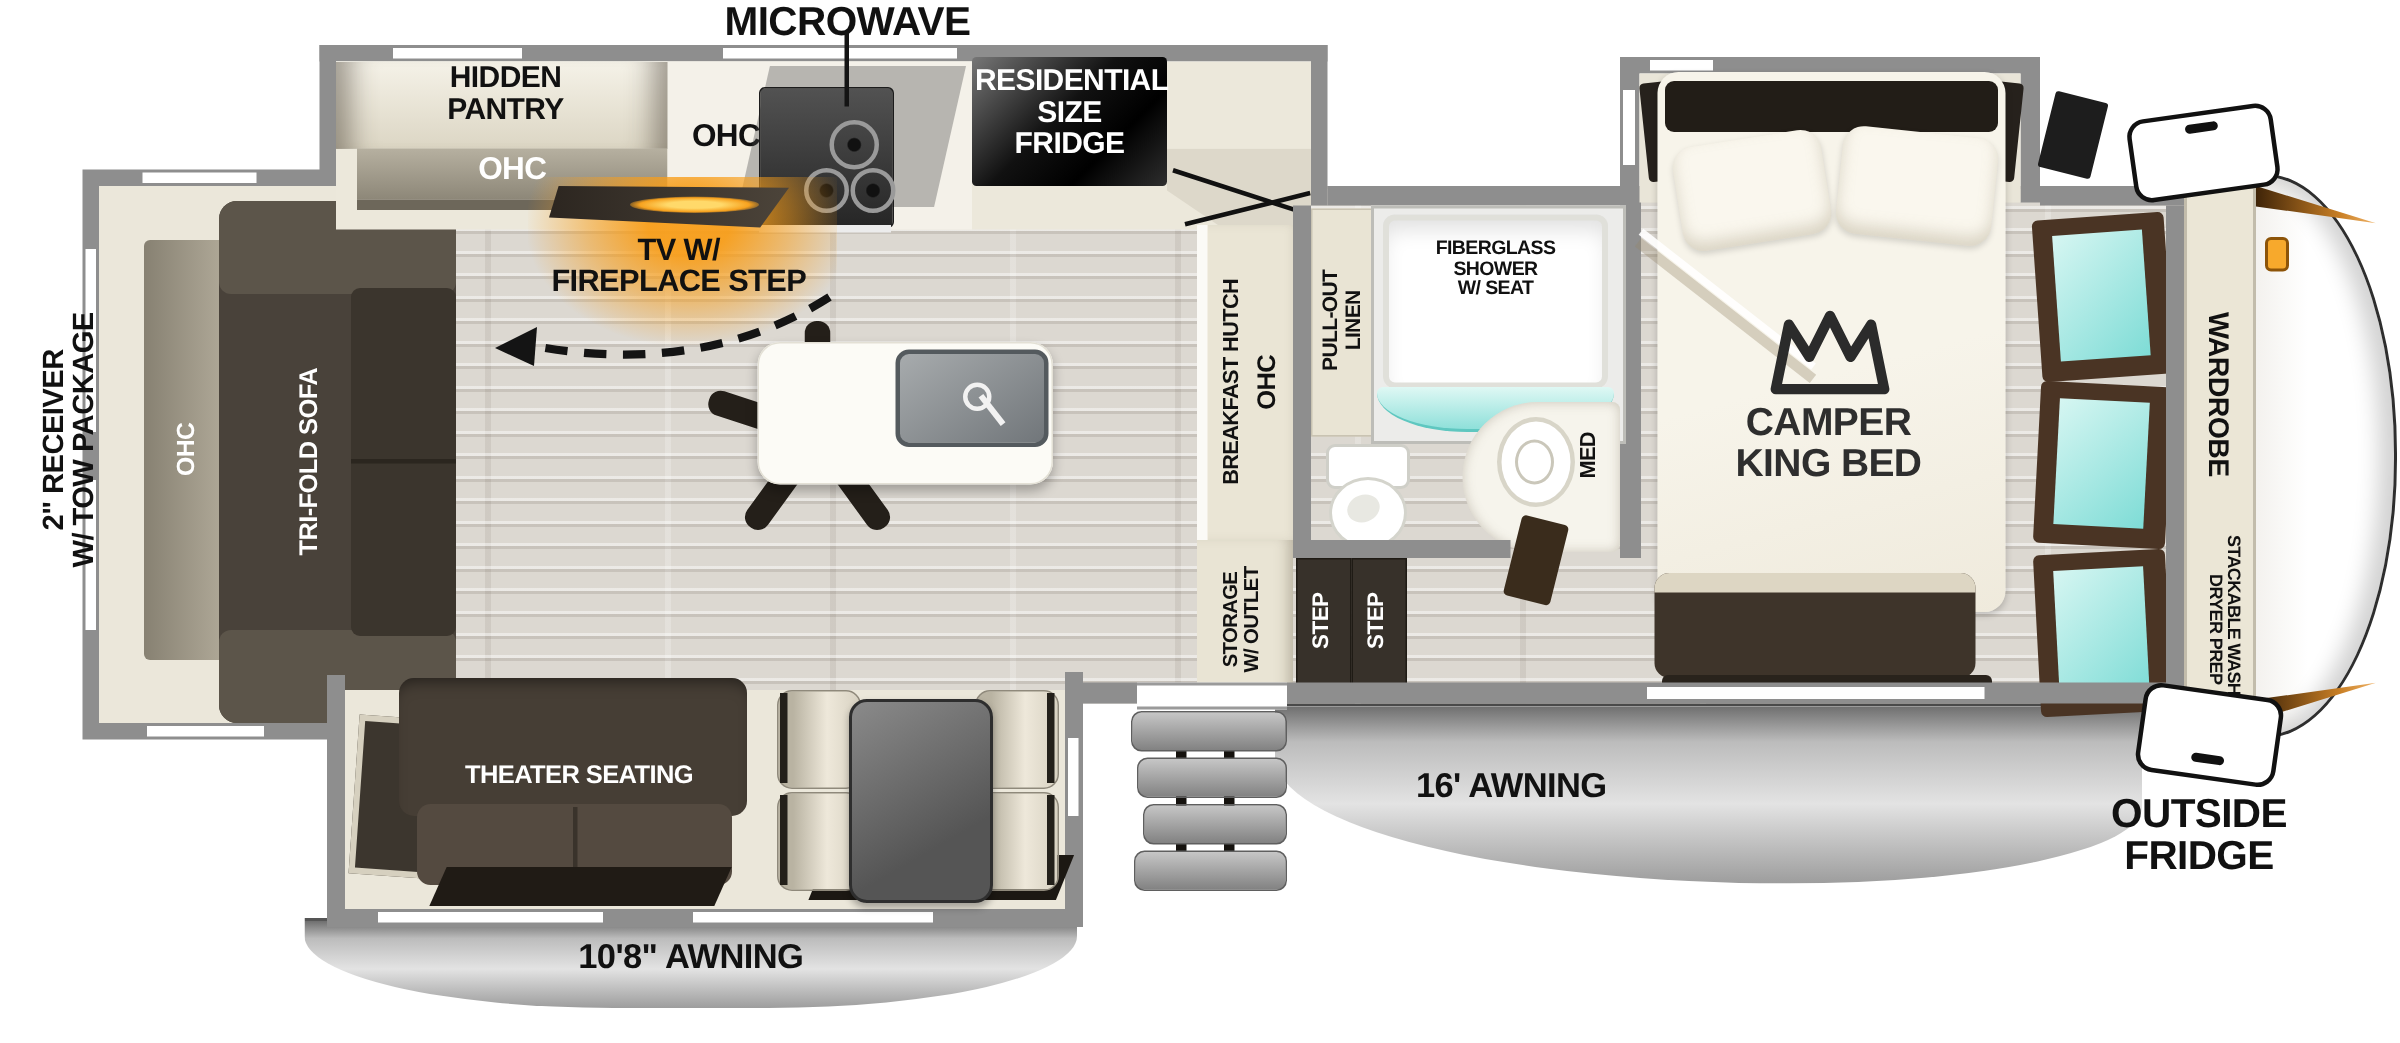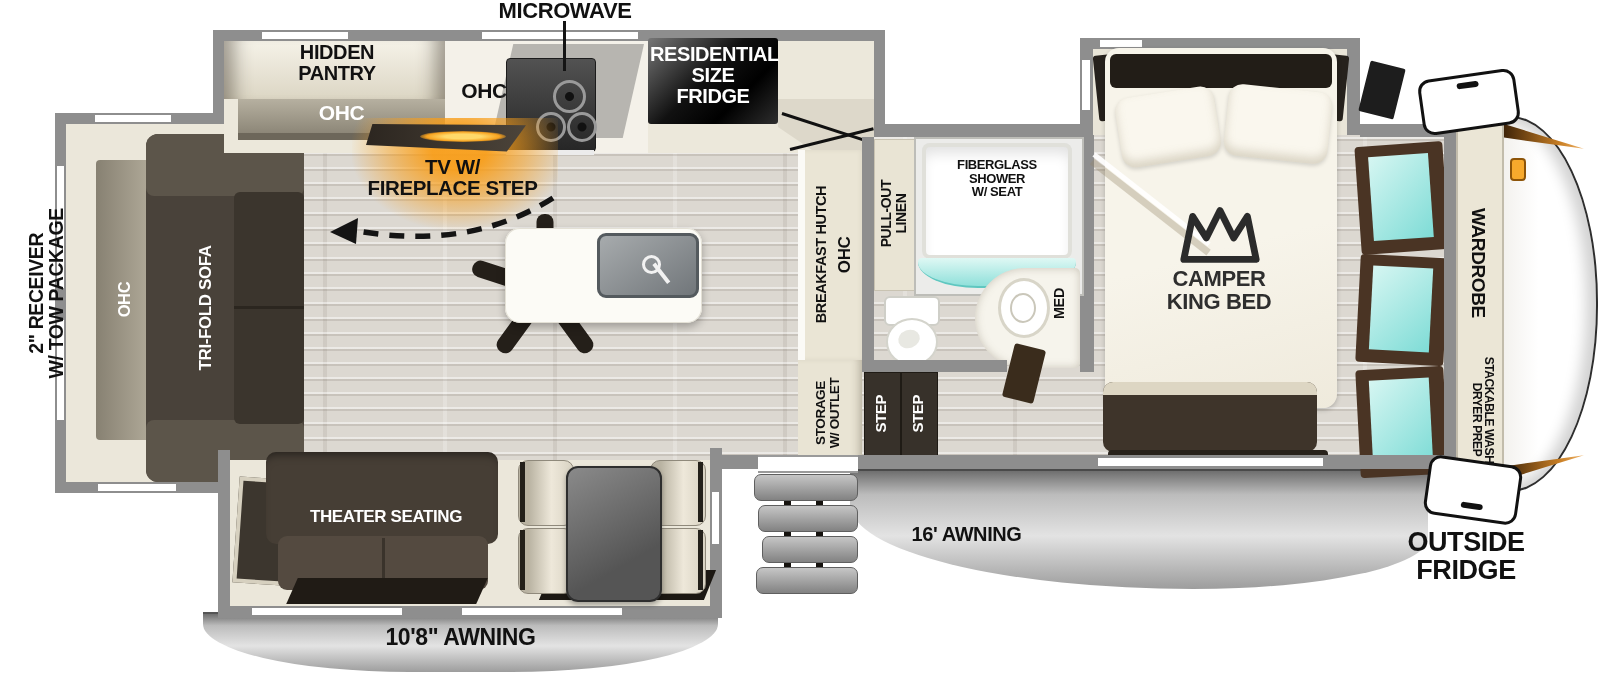--- a/index.html
+++ b/index.html
@@ -188,21 +188,21 @@
   <div class="abs" style="left:1105px;top:48px;width:232px;height:360px;border-radius:14px;background:linear-gradient(165deg,#f7f4ea 0 55%,#efeadc 100%);box-shadow:0 2px 5px rgba(0,0,0,.2);"></div>
   <div class="abs" style="left:1110px;top:54px;width:222px;height:34px;background:#221d17;border-radius:6px;"></div>
   <div class="abs" style="left:1118px;top:92px;width:100px;height:70px;background:#faf7ee;border-radius:14px;transform:rotate(-9deg);box-shadow:inset 0 -6px 10px rgba(160,150,120,.35), 0 2px 4px rgba(0,0,0,.15);"></div>
   <div class="abs" style="left:1226px;top:88px;width:104px;height:72px;background:#faf7ee;border-radius:14px;transform:rotate(6deg);box-shadow:inset 0 -6px 10px rgba(160,150,120,.35), 0 2px 4px rgba(0,0,0,.15);"></div>
   <div class="abs" style="left:1092px;top:158px;width:148px;height:7px;background:rgba(150,135,105,.35);transform:rotate(38deg);transform-origin:left;"></div>
   <div class="abs" style="left:1094px;top:152px;width:146px;height:5px;background:rgba(255,255,255,.9);transform:rotate(38deg);transform-origin:left;"></div>
 
   <svg class="abs" style="left:1176px;top:204px;" width="88" height="62" viewBox="0 0 90 62">
     <path d="M8 56 L17 12 L31 34 L45 6 L59 34 L73 12 L82 56 Z" fill="none" stroke="#2b2b2b" stroke-width="7" stroke-linejoin="round"></path>
   </svg>
-  <div class="lbl" style="left:1124px;top:268px;width:190px;font-size:22px;color:#2e2e2e;">CAMPER
+  <div class="lbl" style="left:1124px;top:268px;width:190px;font-size:26px;color:#2e2e2e;">CAMPER
 KING BED</div>
 
   <div class="abs" style="left:1103px;top:382px;width:214px;height:70px;background:#3e342a;border-radius:10px;"></div>
   <div class="abs" style="left:1103px;top:382px;width:214px;height:13px;background:#ddd6c3;border-radius:10px 10px 0 0;"></div>
   <div class="abs" style="left:1108px;top:450px;width:220px;height:9px;background:#29231c;border-radius:4px;"></div>
 
   <div class="windowFrame" style="left:1358px;top:144px;width:88px;height:108px;transform:rotate(-4deg);">
     <div class="windowGlass" style="left:13px;top:11px;width:60px;height:84px;"></div>
   </div>
   <div class="windowFrame" style="left:1358px;top:256px;width:88px;height:108px;transform:rotate(3deg);">
@@ -247,32 +247,32 @@
   <div class="seat" style="left:518px;top:460px;"></div>
   <div class="seat" style="left:518px;top:528px;"></div>
   <div class="seat" style="left:650px;top:460px;"></div>
   <div class="seat" style="left:650px;top:528px;"></div>
   <div class="rail" style="left:520px;top:462px;"></div>
   <div class="rail" style="left:520px;top:530px;"></div>
   <div class="rail" style="left:698px;top:462px;"></div>
   <div class="rail" style="left:698px;top:530px;"></div>
   <div class="abs" style="left:566px;top:466px;width:92px;height:132px;background:linear-gradient(150deg,#8a8a8a,#555 70%);border:2.5px solid #2e2e2e;border-radius:12px;box-shadow:0 3px 5px rgba(0,0,0,.3);"></div>
 
-  <div class="lbl" style="left:470px;top:0;width:190px;font-size:22px;">MICROWAVE</div>
+  <div class="lbl" style="left:470px;top:0;width:190px;font-size:27px;">MICROWAVE</div>
   <div class="abs" style="left:563px;top:21px;width:3px;height:50px;background:#141414;"></div>
 
   <div class="doorIcon" style="left:1420px;top:74px;width:92px;height:50px;transform:rotate(-8deg);">
     <div class="doorDash" style="left:36px;top:5px;"></div>
   </div>
 
   <div class="lbl rotl" style="left:-74px;top:273px;width:240px;font-size:19.5px;">2" RECEIVER
 W/ TOW PACKAGE</div>
 
   <div class="doorIcon" style="left:1426px;top:460px;width:88px;height:54px;transform:rotate(8deg);">
     <div class="doorDash" style="left:34px;top:40px;"></div>
   </div>
   <div class="lbl" style="left:1396px;top:528px;width:140px;font-size:27px;">OUTSIDE
 FRIDGE</div>
 
-  <div class="lbl" style="left:884px;top:512px;width:165px;font-size:20px;margin-top:12px;">16' AWNING</div>
+  <div class="lbl" style="left:925px;top:512px;width:165px;font-size:23px;">16' AWNING</div>
   <div class="lbl" style="left:373px;top:626px;width:175px;font-size:23px;">10'8" AWNING</div>
 
 </div>
 
 </body></html>

